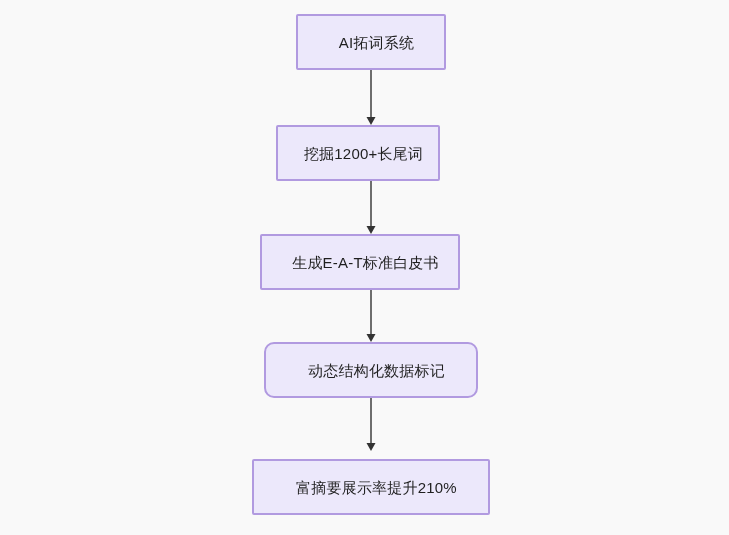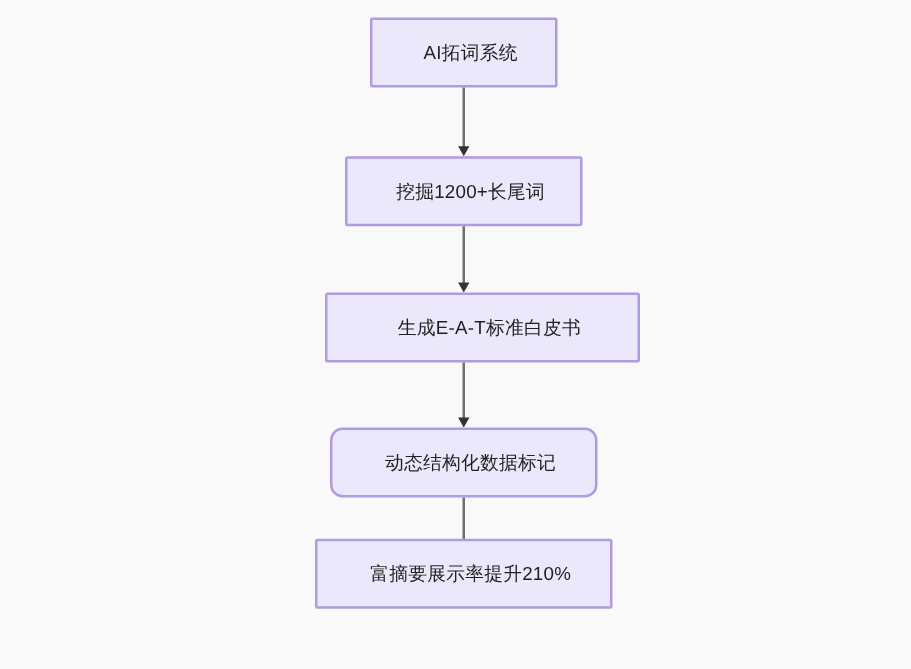--- a/index.html
+++ b/index.html
@@ -47,24 +47,24 @@
   }
   .edge-line {
     stroke: #6e6e6e;
     stroke-width: 2;
   }
   .edge-head {
     fill: #333333;
   }
   
   #node-1 { left: 296px; top: 14px;  width: 150px; }
-  #node-2 { left: 276px; top: 125px; width: 190px; }
-  #node-3 { left: 260px; top: 234px; width: 252px; }
+  #node-2 { left: 276px; top: 125px; width: 164px; }
+  #node-3 { left: 260px; top: 234px; width: 200px; }
   #node-4 { left: 264px; top: 342px; width: 214px; border-radius: 10px; }
-  #node-5 { left: 252px; top: 431px; width: 238px; }
+  #node-5 { left: 252px; top: 459px; width: 238px; }
   
   #edge-1 { left: 365px; top: 70px;  height: 55px; }
   #edge-2 { left: 365px; top: 181px; height: 53px; }
   #edge-3 { left: 365px; top: 290px; height: 52px; }
   #edge-4 { left: 365px; top: 398px; height: 53px; }
 </style>
 </head>
 <body>
 
 <div id="flow-canvas">

